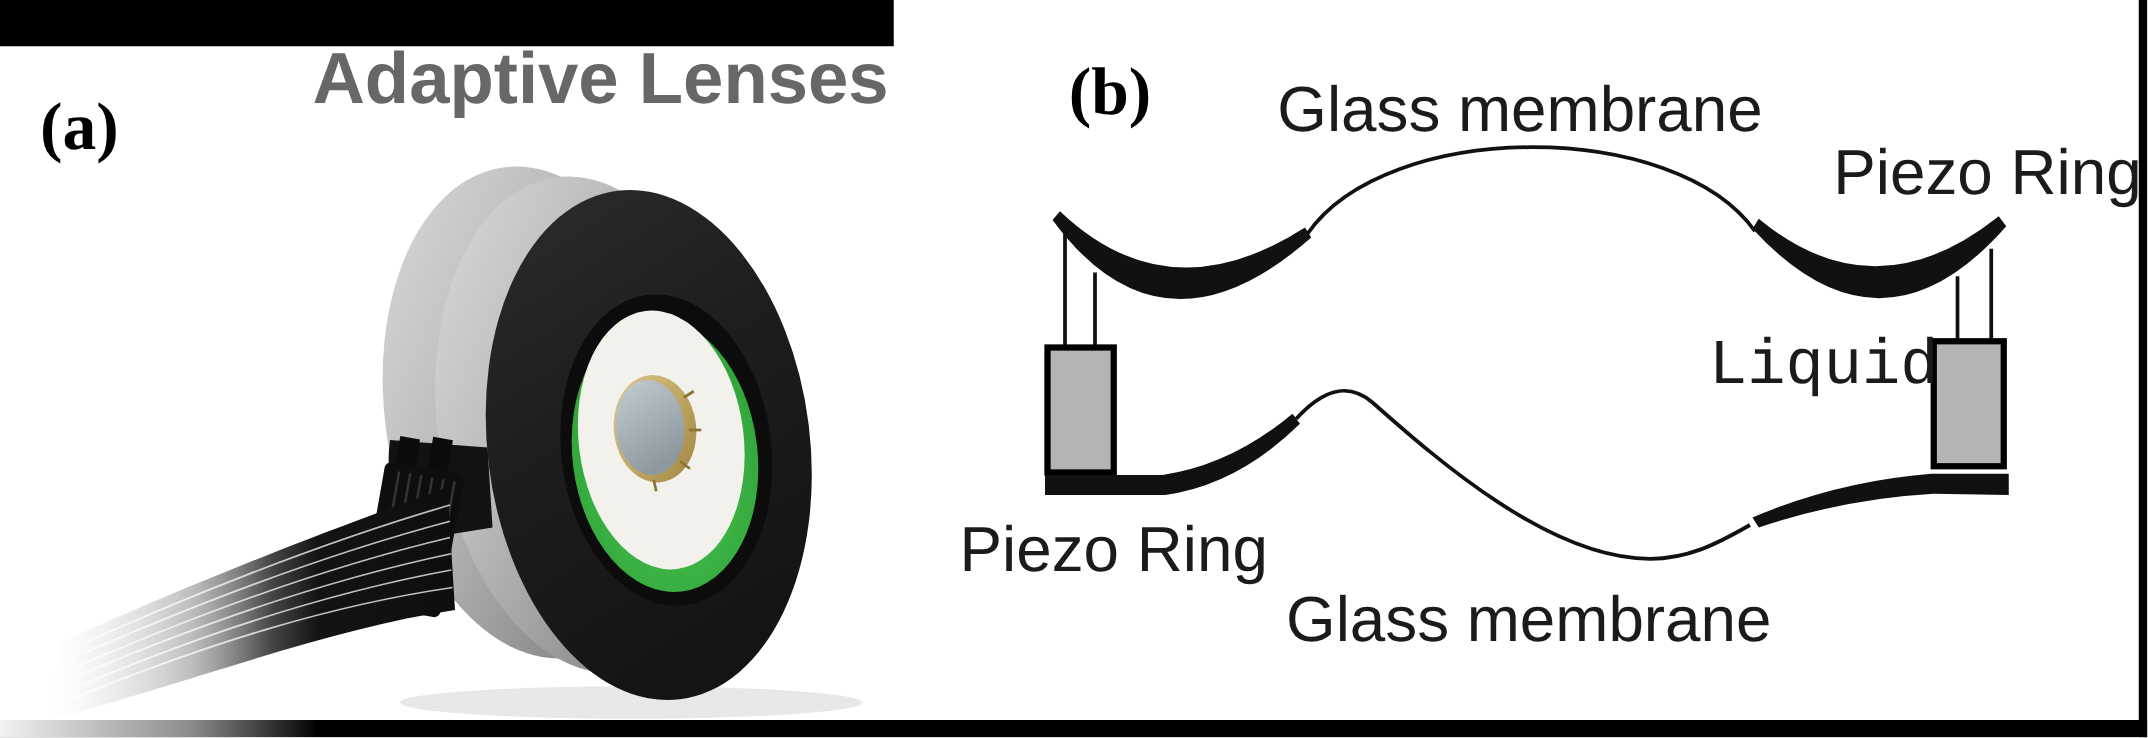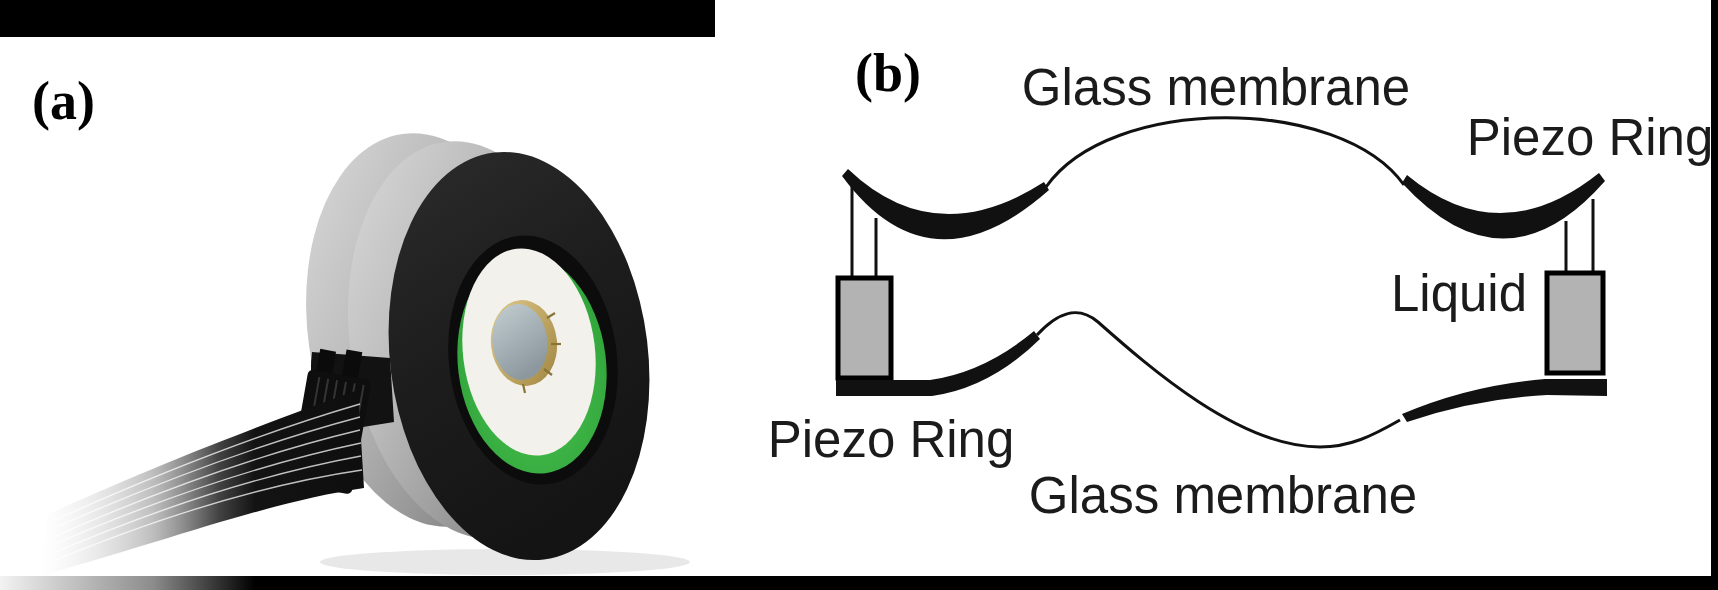--- a/index.html
+++ b/index.html
@@ -27,20 +27,21 @@
 <body>
 
 <div class="stage">
 
   <div class="abs bar" style="left:0;top:0;width:715px;height:37px;"></div>
   <div class="abs bar" style="left:0;top:576px;width:1718px;height:14px;"></div>
   <div class="abs bar" style="left:1711px;top:0;width:7px;height:590px;"></div>
 
   <div class="abs panel-tag" style="left:32px;top:74px;">(a)</div>
 
+  <div class="abs fig-title" style="left:250px;top:34px;">Adaptive Lenses</div>
 
   <svg class="abs" style="left:0;top:0;" width="715" height="590" viewBox="0 0 715 590" aria-hidden="true">
     <defs>
       <linearGradient id="silverGrad" x1="0" y1="0" x2="1" y2="1">
         <stop offset="0" stop-color="#dcdcdc"></stop>
         <stop offset="0.35" stop-color="#bdbdbd"></stop>
         <stop offset="0.7" stop-color="#8f8f8f"></stop>
         <stop offset="1" stop-color="#6b6b6b"></stop>
       </linearGradient>
       <linearGradient id="blackGrad" x1="0" y1="0" x2="0.3" y2="1">
@@ -154,19 +155,19 @@
 
     <path d="M 1037 335 C 1058 312 1078 305 1098 322 C 1150 368 1240 447 1320 447 C 1350 447 1372 436 1400 420" fill="none" stroke="#111111" stroke-width="3"></path>
 
     <path d="M 1402 414 Q 1470 385 1545 379 L 1607 379 L 1607 396 L 1547 395 Q 1475 399 1407 422 Z" fill="#111111"></path>
   </svg>
 
   <div class="abs diagram-label" style="left:1216px;top:61px;">Glass membrane</div>
 
   <div class="abs diagram-label" style="left:1590px;top:111px;">Piezo Ring</div>
 
-  <div class="abs diagram-label" style="left:1459px;top:267px;">Liquid</div>
+  <div class="abs diagram-label" style="left:1459px;top:267px;font-family:Liberation Mono, monospace;">Liquid</div>
 
   <div class="abs diagram-label" style="left:891px;top:413px;">Piezo Ring</div>
 
   <div class="abs diagram-label" style="left:1223px;top:469px;">Glass membrane</div>
 
 </div>
 
 </body></html>

